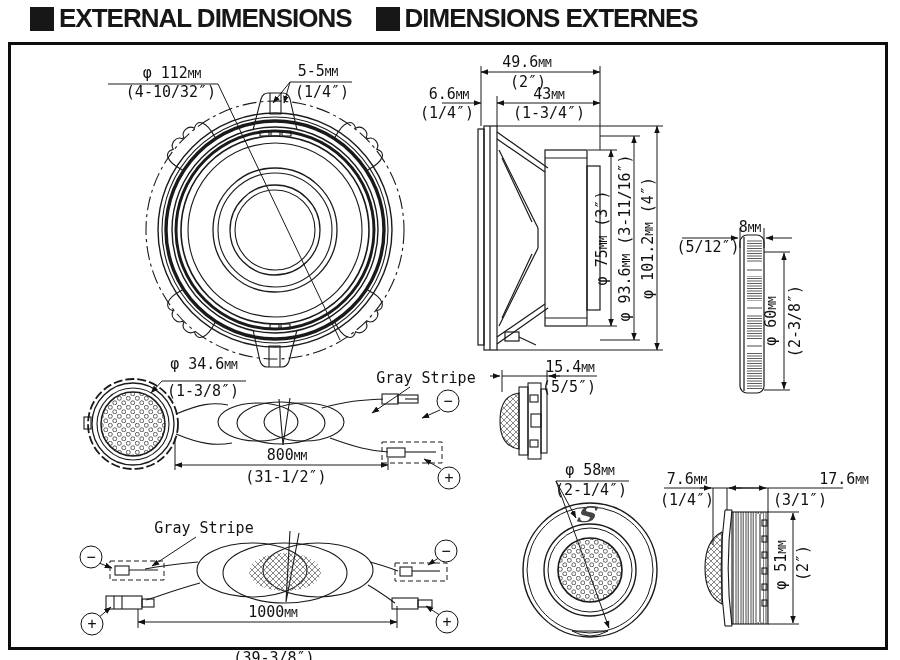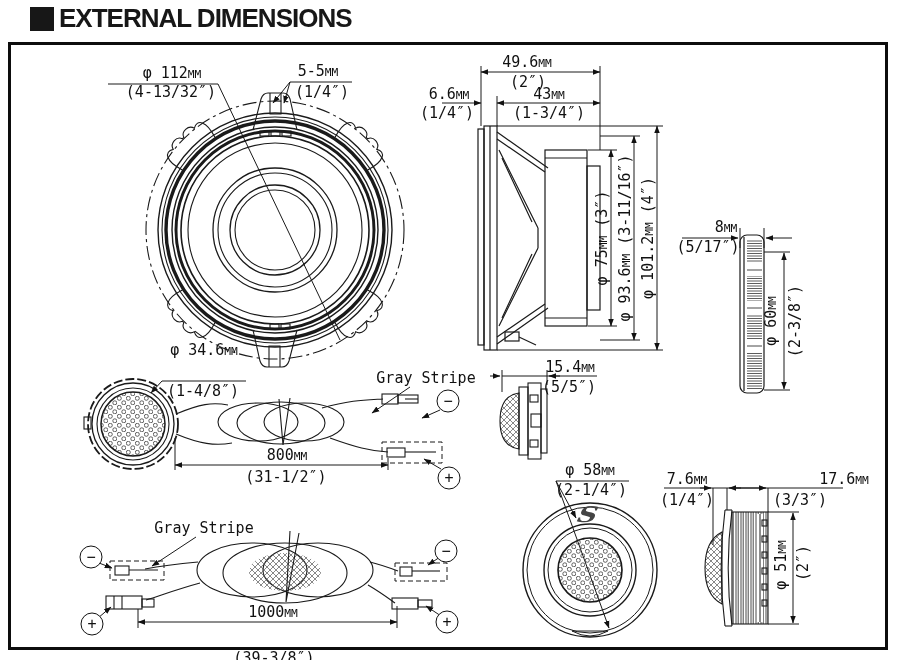--- a/index.html
+++ b/index.html
@@ -24,20 +24,24 @@
 </head>
 <body>
 
 <div id="canvas">
 
   <div class="header">
     <div class="title">
       <span class="sq"></span>
       <span>EXTERNAL DIMENSIONS</span>
     </div>
+    <div class="title">
+      <span class="sq"></span>
+      <span>DIMENSIONS EXTERNES</span>
+    </div>
   </div>
 
   <div class="frame"></div>
 
   <svg class="art" width="900" height="660" viewBox="0 0 900 660">
     <defs>
       <marker id="ar" viewBox="0 0 10 10" refX="9" refY="5" markerWidth="8" markerHeight="8" orient="auto-start-reverse">
         <path d="M0,1.5 L9.5,5 L0,8.5 z" fill="#111"></path>
       </marker>
       <pattern id="mesh" width="6" height="6" patternUnits="userSpaceOnUse">
@@ -287,41 +291,41 @@
       <line x1="700" y1="488" x2="711" y2="488" marker-end="url(#ar)"></line>
       <line x1="741" y1="488" x2="729" y2="488" marker-end="url(#ar)"></line>
       <line x1="731" y1="488" x2="766" y2="488" marker-end="url(#ar)"></line>
       <line x1="768" y1="512" x2="799" y2="512"></line>
       <line x1="768" y1="624" x2="799" y2="624"></line>
       <line x1="793" y1="513" x2="793" y2="623" marker-start="url(#ar)" marker-end="url(#ar)"></line>
     </g>
   </svg>
 
   <div class="lbl dim" style="left:172px;top:73px">φ 112<span class="u">MM</span></div>
-  <div class="lbl dim" style="left:171px;top:92px">(4-13/32″)</div>
+  <div class="lbl dim" style="left:171px;top:92px">(4-10/32″)</div>
   <div class="lbl dim" style="left:318px;top:71px">5-5<span class="u">MM</span></div>
   <div class="lbl dim" style="left:322px;top:92px">(1/4″)</div>
 
   <div class="lbl dim" style="left:527px;top:62px">49.6<span class="u">MM</span></div>
   <div class="lbl dim" style="left:528px;top:82px">(2″)</div>
   <div class="lbl dim" style="left:549px;top:94px">43<span class="u">MM</span></div>
   <div class="lbl dim" style="left:549px;top:113px">(1-3/4″)</div>
   <div class="lbl dim" style="left:449px;top:94px">6.6<span class="u">MM</span></div>
   <div class="lbl dim" style="left:447px;top:113px">(1/4″)</div>
   <div class="lbl dim rot" style="left:602px;top:238px">φ 75<span class="u">MM</span> (3″)</div>
   <div class="lbl dim rot" style="left:625px;top:238px">φ 93.6<span class="u">MM</span> (3-11/16″)</div>
   <div class="lbl dim rot" style="left:648px;top:238px">φ 101.2<span class="u">MM</span> (4″)</div>
 
-  <div class="lbl dim" style="left:726px;top:227px">8<span class="u">MM</span></div>
-  <div class="lbl dim" style="left:708px;top:247px">(5/17″)</div>
+  <div class="lbl dim" style="left:750px;top:227px">8<span class="u">MM</span></div>
+  <div class="lbl dim" style="left:708px;top:247px">(5/12″)</div>
   <div class="lbl dim rot" style="left:771px;top:321px">φ 60<span class="u">MM</span></div>
   <div class="lbl dim rot" style="left:795px;top:321px">(2-3/8″)</div>
 
-  <div class="lbl dim" style="left:204px;top:350px">φ 34.6<span class="u">MM</span></div>
-  <div class="lbl dim" style="left:203px;top:391px">(1-4/8″)</div>
+  <div class="lbl dim" style="left:204px;top:364px">φ 34.6<span class="u">MM</span></div>
+  <div class="lbl dim" style="left:203px;top:391px">(1-3/8″)</div>
   <div class="lbl" style="left:426px;top:378px">Gray Stripe</div>
   <div class="lbl dim" style="left:287px;top:455px">800<span class="u">MM</span></div>
   <div class="lbl dim" style="left:286px;top:477px">(31-1/2″)</div>
   <div class="sign" style="left:448px;top:401px">−</div>
   <div class="sign" style="left:449px;top:478px">+</div>
 
   <div class="lbl dim" style="left:570px;top:367px">15.4<span class="u">MM</span></div>
   <div class="lbl dim" style="left:569px;top:387px">(5/5″)</div>
 
   <div class="lbl" style="left:204px;top:528px">Gray Stripe</div>
@@ -332,17 +336,17 @@
   <div class="sign" style="left:446px;top:551px">−</div>
   <div class="sign" style="left:447px;top:622px">+</div>
 
   <div class="lbl dim" style="left:590px;top:470px">φ 58<span class="u">MM</span></div>
   <div class="lbl dim" style="left:591px;top:490px">(2-1/4″)</div>
   <div class="lbl" style="left:588px;top:514px;font-family:'DejaVu Serif',serif;font-style:italic;font-weight:bold;font-size:27px;color:#444;transform:translate(-50%,-50%) skewX(-14deg) scaleY(0.8)">S</div>
 
   <div class="lbl dim" style="left:687px;top:479px">7.6<span class="u">MM</span></div>
   <div class="lbl dim" style="left:687px;top:500px">(1/4″)</div>
   <div class="lbl dim" style="left:844px;top:479px">17.6<span class="u">MM</span></div>
-  <div class="lbl dim" style="left:800px;top:500px">(3/3″)</div>
+  <div class="lbl dim" style="left:800px;top:500px">(3/1″)</div>
   <div class="lbl dim rot" style="left:781px;top:565px">φ 51<span class="u">MM</span></div>
   <div class="lbl dim rot" style="left:803px;top:563px">(2″)</div>
 
 </div>
 
 </body></html>

